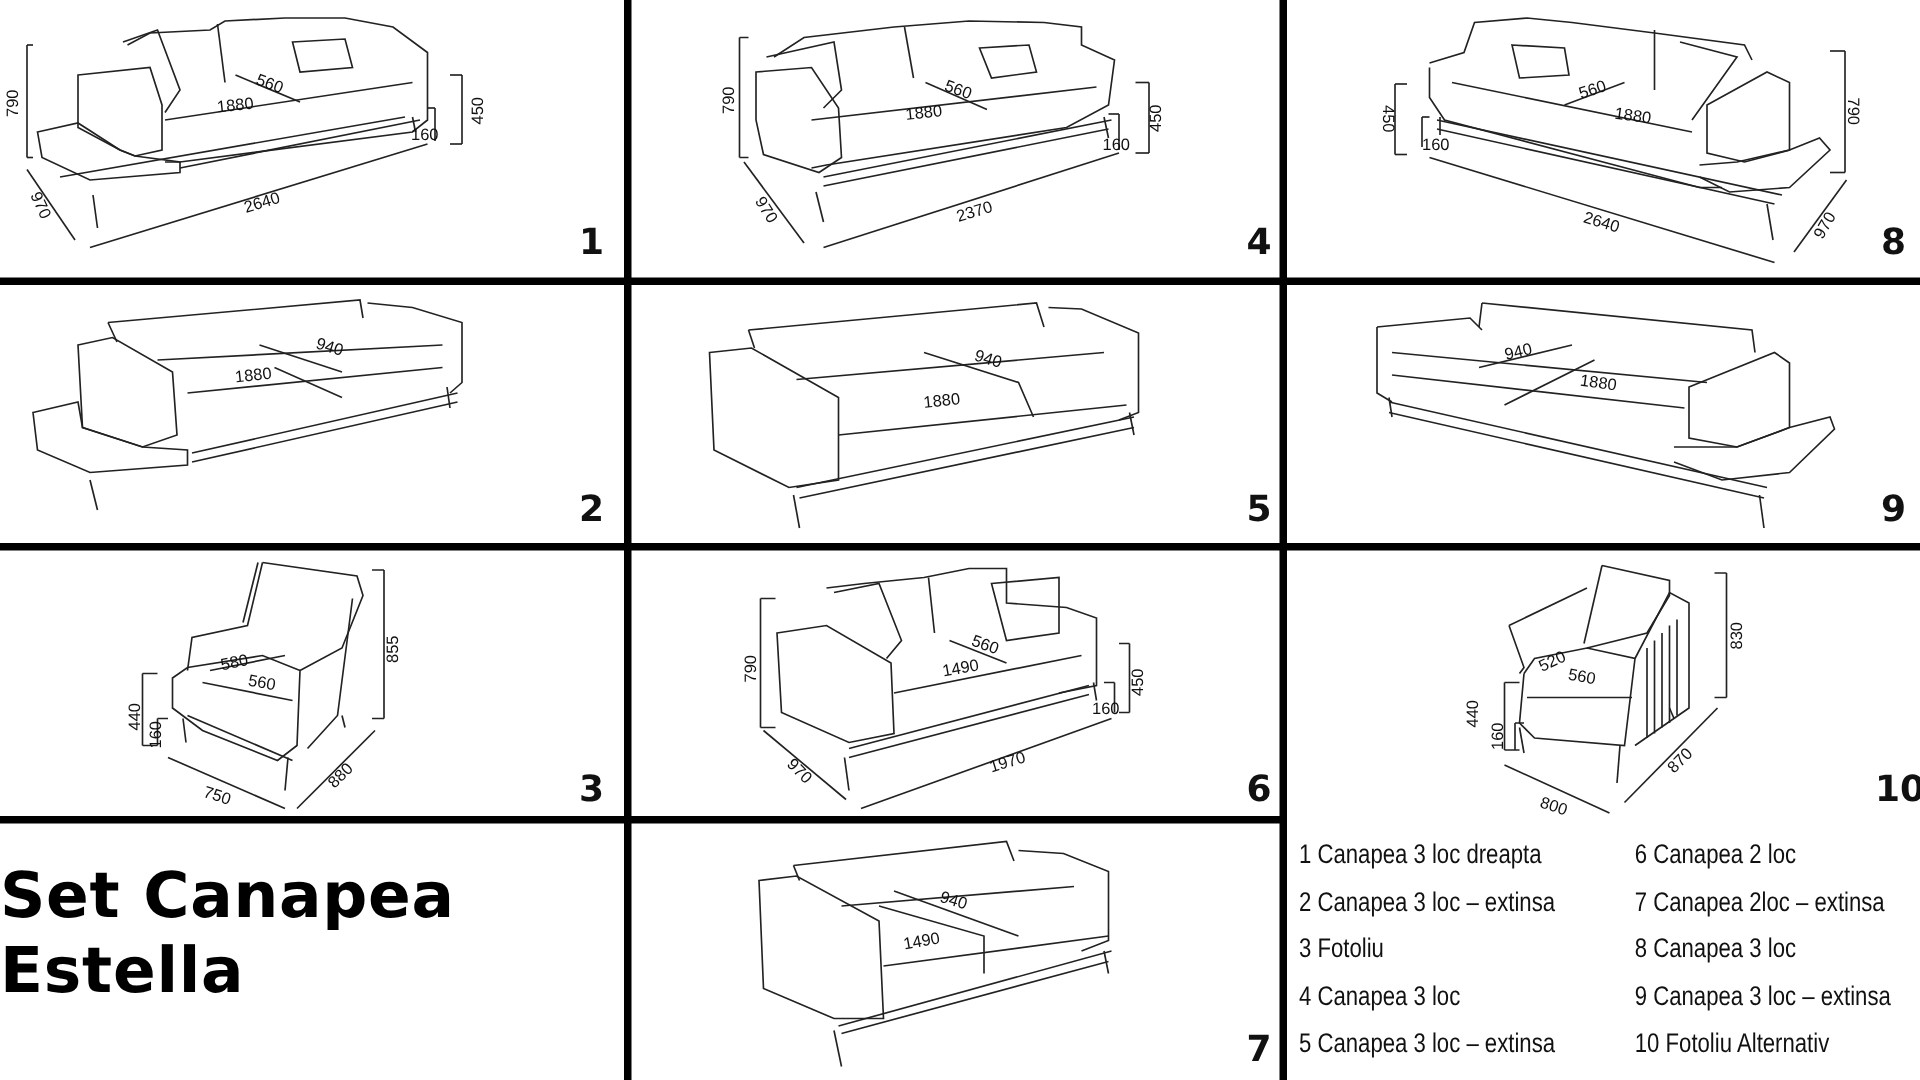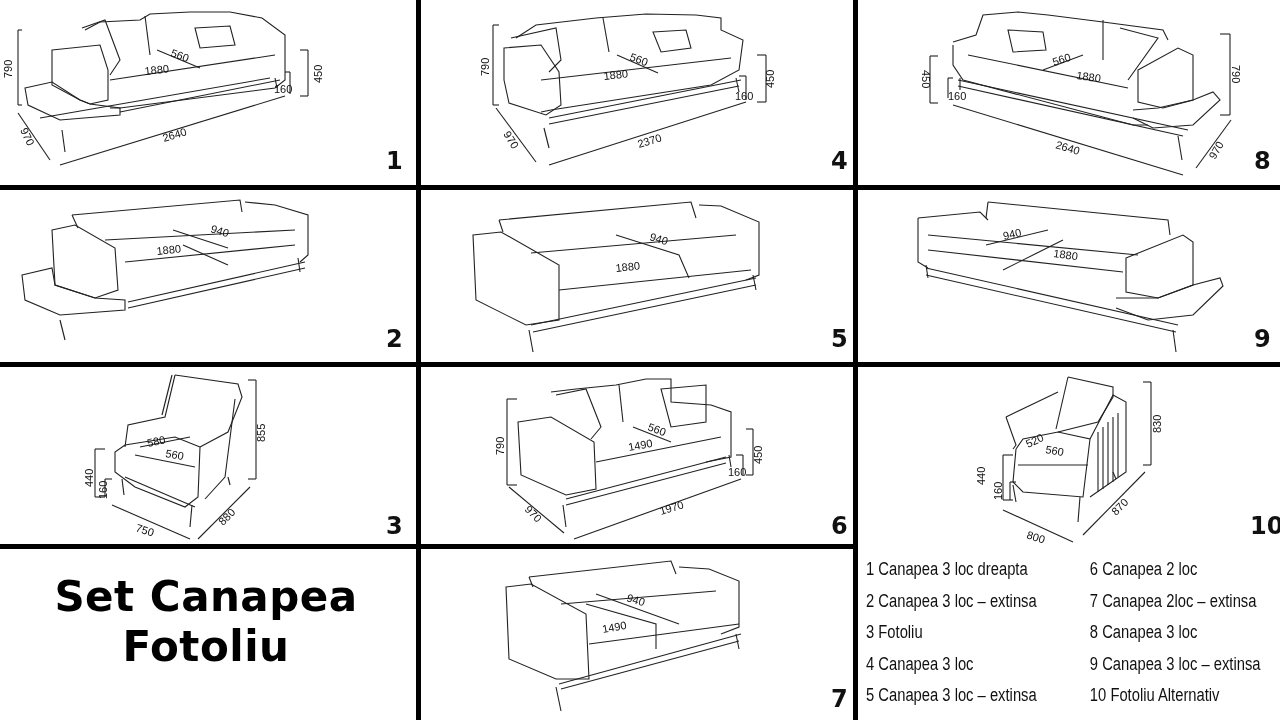--- a/index.html
+++ b/index.html
@@ -3,21 +3,21 @@
 <meta charset="utf-8">
 <style>
   html, body { margin:0; padding:0; }
   body { width:1280px; height:720px; background:#ffffff; position:relative; overflow:hidden; font-family:"Liberation Sans", sans-serif; }
   .vline { position:absolute; background:#000; width:5px; top:0; height:720px; }
   .hline { position:absolute; background:#000; height:5px; }
   .cell { position:absolute; overflow:hidden; }
   .cell svg { position:absolute; left:0; top:0; }
   .num { position:absolute; font-family:"DejaVu Sans", sans-serif; font-weight:bold; font-size:24px; color:#111; }
   .dim { font-family:"Liberation Sans", sans-serif; font-size:11px; fill:#111; }
-  .title { position:absolute; left:0; top:572px; width:412px; text-align:center; font-family:"DejaVu Sans", sans-serif; font-weight:bold; font-size:42px; line-height:50px; color:#000; letter-spacing:0.5px; }
+  .title { position:absolute; left:0; top:572px; width:412px; text-align:left; font-family:"DejaVu Sans", sans-serif; font-weight:bold; font-size:42px; line-height:50px; color:#000; letter-spacing:0.5px; }
   .legend { position:absolute; left:866px; top:555px; font-family:"Liberation Sans", sans-serif; font-size:18px; color:#111; transform:scaleX(0.82); transform-origin:left top; }
   .legend .col { position:absolute; top:0; white-space:nowrap; }
   .legend .row { height:31.5px; line-height:28px; }
   svg path, svg line, svg rect, svg polyline { fill:none; stroke:#222; stroke-width:1.1; }
 </style>
 </head>
 <body>
 
 <div class="vline" style="left:416px;"></div>
 <div class="vline" style="left:853px;"></div>
@@ -289,21 +289,21 @@
     <text class="dim" x="168" y="171" transform="rotate(18 168 171)">800</text>
     <text class="dim" x="258" y="149" transform="rotate(-45 258 149)">870</text>
     <text class="dim" x="170" y="81" transform="rotate(-25 170 81)">520</text>
     <text class="dim" x="187" y="86" transform="rotate(10 187 86)">560</text>
   </svg>
   <div class="num" style="left:392px;top:145px;">10</div>
 </div>
 
 <div class="title">
   <div>Set Canapea</div>
-  <div>Fotoliu</div>
+  <div>Estella</div>
 </div>
 
 <div class="cell" style="left:421px;top:549px;width:432px;height:171px;">
   <svg width="432" height="171">
     <path d="M108 28 L250 12 L255 25"></path>
     <path d="M108 28 L112 38"></path>
     <path d="M258 18 L288 20 L318 32 L318 78 L300 85"></path>
     <path d="M85 38 L110 35 L165 65 L168 130 L135 130 L88 110 Z"></path>
     <path d="M140 55 L295 42"></path>
     <path d="M168 95 L318 75"></path>

